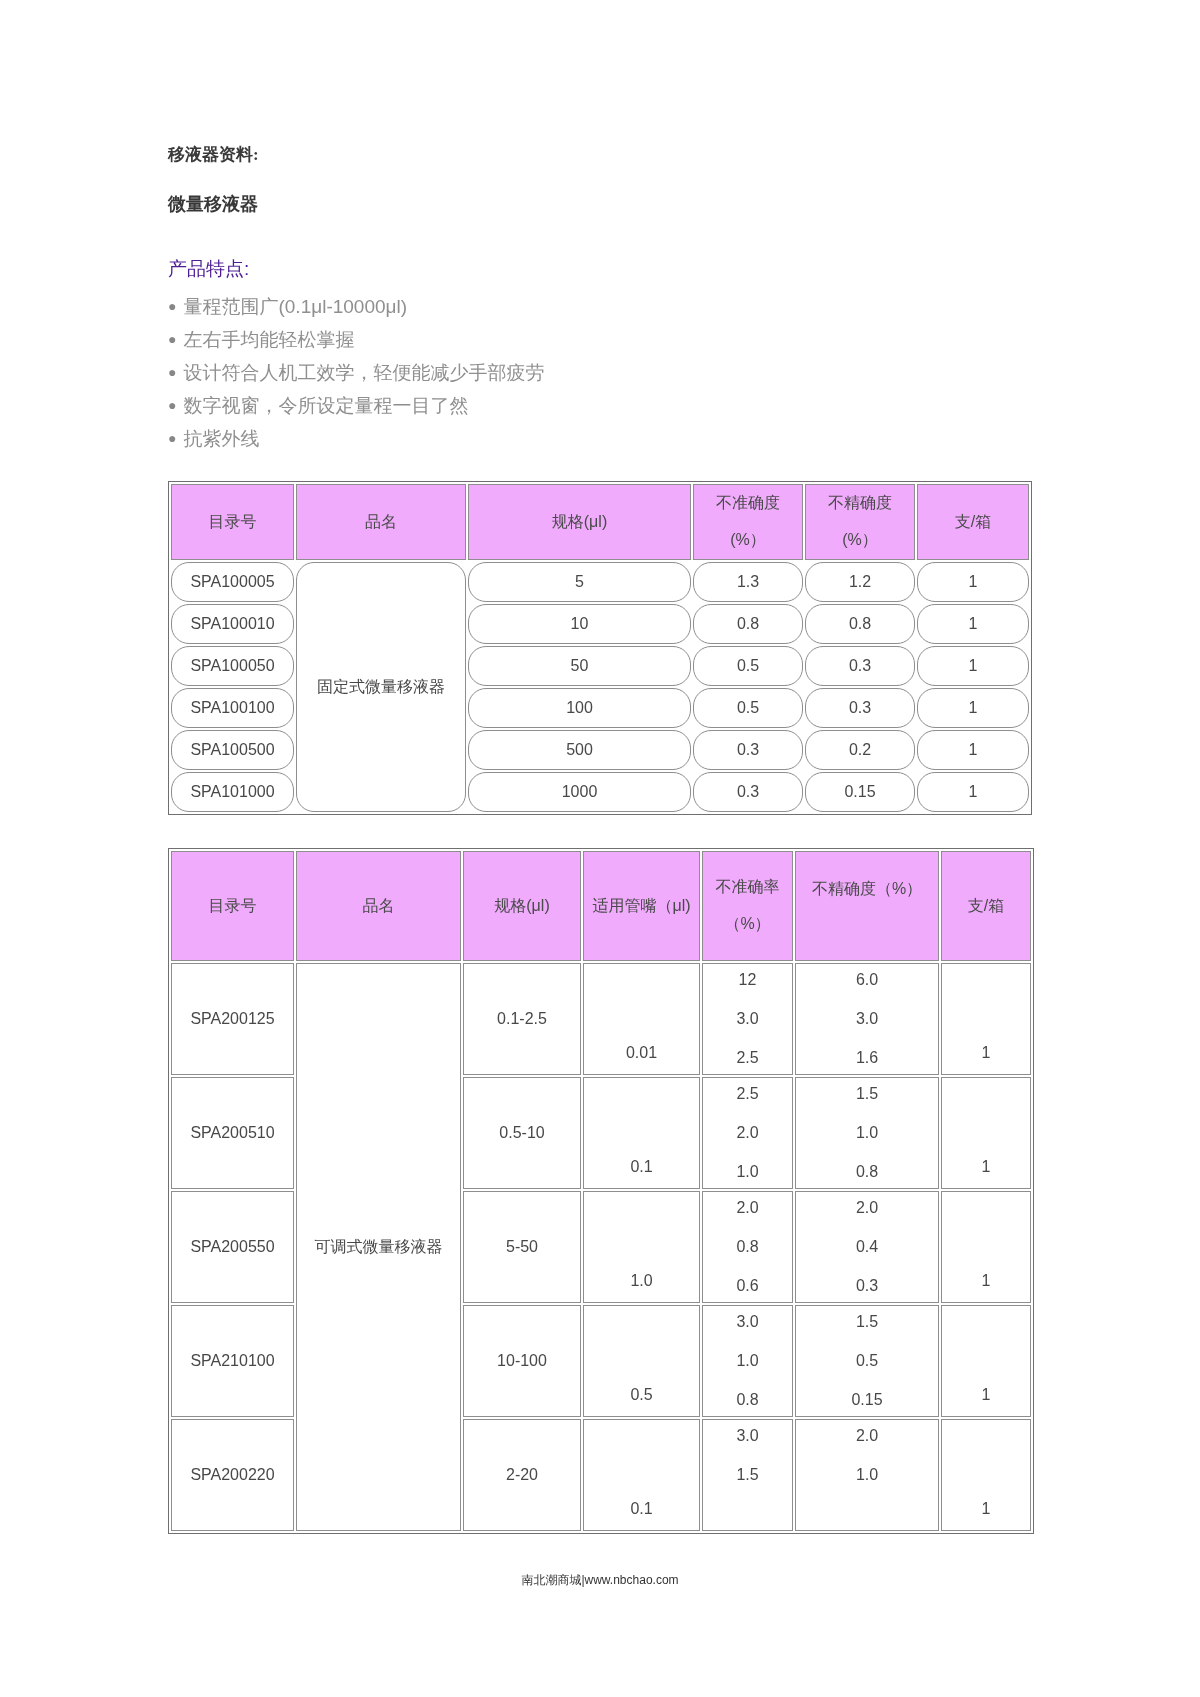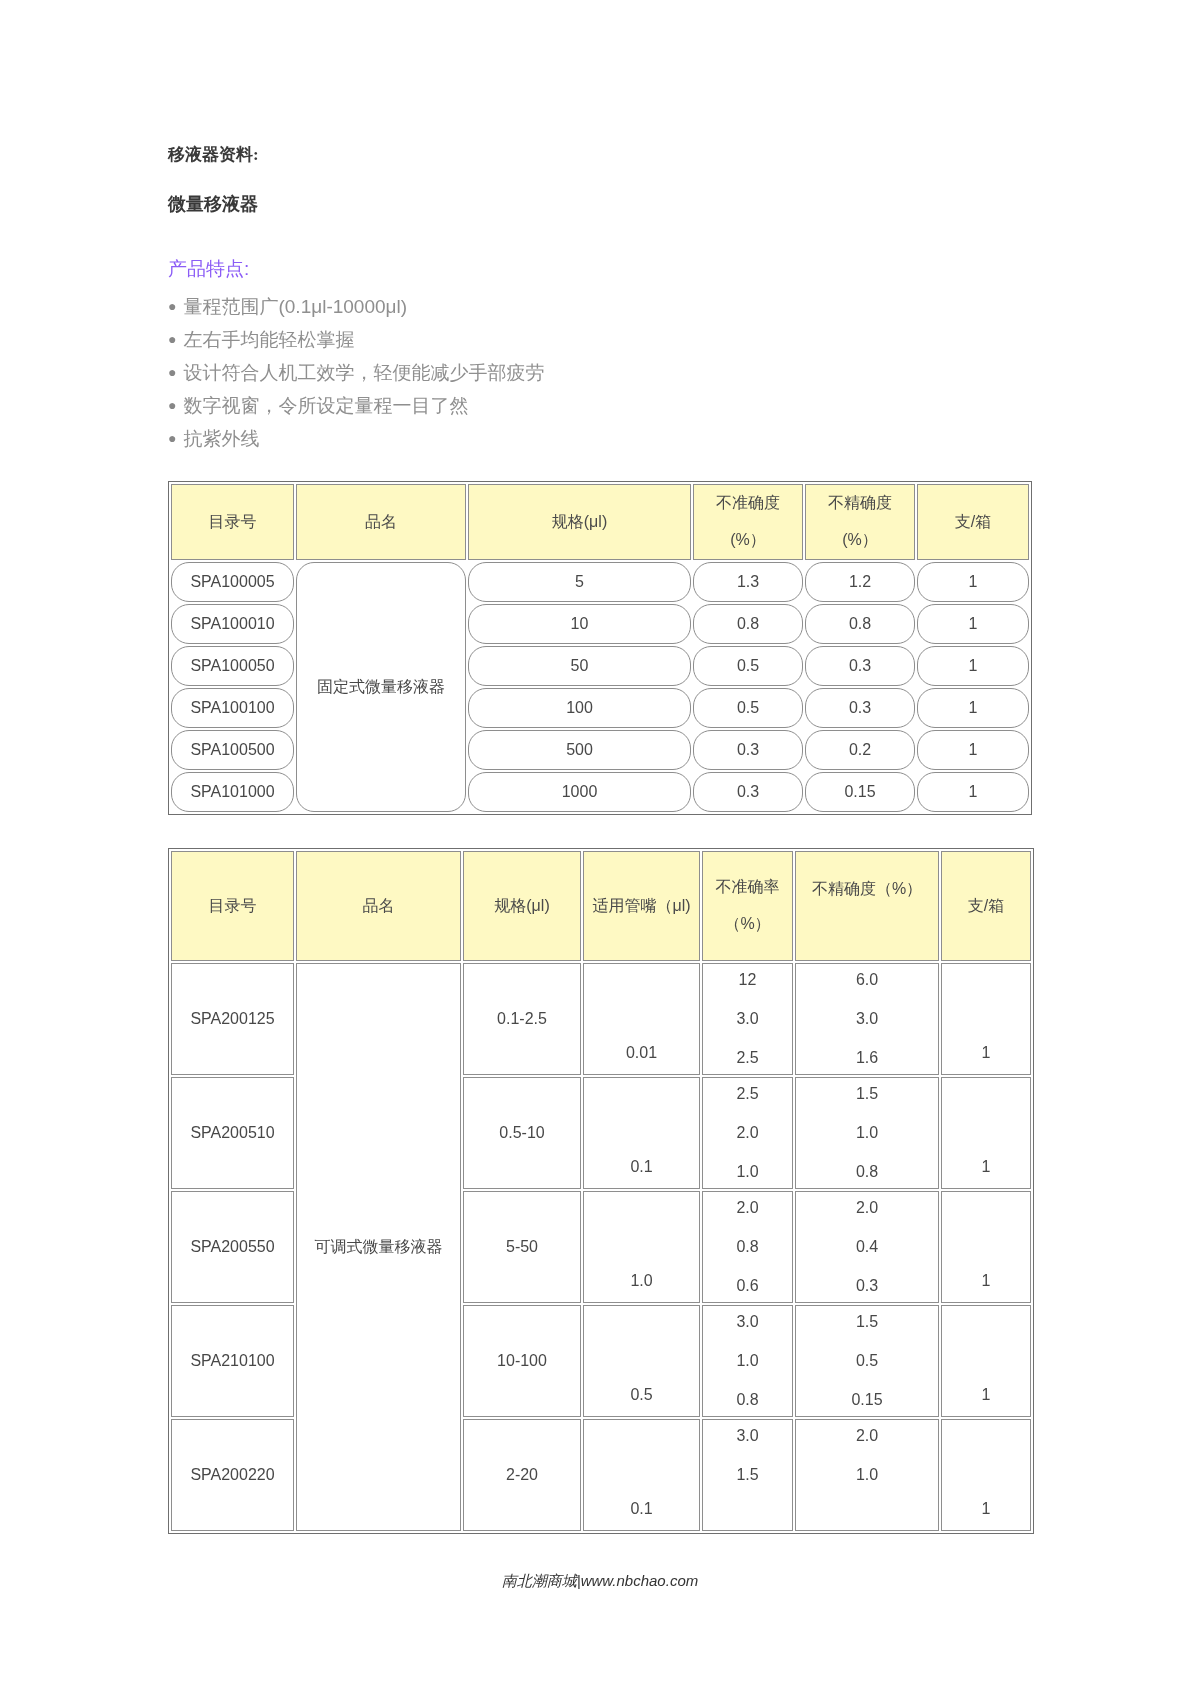--- a/index.html
+++ b/index.html
@@ -18,21 +18,21 @@
     font-size: 17px; font-weight: bold; color: #3a3a3a;
   }
   .section-heading {
     margin: 26px 0 0 0;
     font-family: "Liberation Serif", "DejaVu Serif", serif;
     font-size: 18px; font-weight: bold; color: #383838;
   }
 
   .features-heading {
     margin-top: 40px;
-    font-size: 19px; color: #8b5cf6;
+    font-size: 19px; color: #4c1d95;
   }
   .features-list { list-style: none; margin: 8px 11px 0 0; padding: 0; }
   .features-list li {
     line-height: 32px; font-size: 19px; color: #8f8f8f;
     white-space: nowrap;
   }
   .bullet {
     font-size: 14px; color: #878787;
     margin-right: 7px; vertical-align: 2px;
   }
@@ -44,21 +44,21 @@
     background: #ffffff;
   }
   table.spec td {
     border: 1px solid #8e8e8e;
     text-align: center; vertical-align: middle;
     font-size: 16px; color: #484848;
     padding: 0;
     overflow: hidden;
   }
   table.spec td.hd {
-    background: #fef9c3; color: #4a4a4a; text-align: center;
+    background: #f0abfc; color: #4a4a4a; text-align: center;
   }
   .hd .h2line { line-height: 2.3; }
 
   .t1 { width: 850px; margin-top: 26px; }
   .t1 td.hd { height: 74px; }
   .t1 td.cell { height: 38px; border-radius: 18px; }
 
   .t2 { width: 850px; margin-top: 33px; }
   .t2 td.hd { height: 74px; }
   .t2 td.cell { height: 110px; }
@@ -66,21 +66,21 @@
   .t2 td.bottom { vertical-align: bottom; }
   .t2 td.bottom .bval { display: block; margin-bottom: 12px; }
   .t2 .stack {
     height: 104px; display: grid;
     grid-template-rows: 1fr 1fr 1fr; align-items: center; gap: 12px;
   }
 
   .footer {
     margin-top: 38px;
     width: 1200px; text-align: center;
-    font-size: 15px; color: #333333; font-style: italic;
+    font-size: 12px; color: #333333;
   }
 </style>
 </head>
 <body>
 
 <div class="page">
   <div class="content">
 
     <h1 class="doc-title">移液器资料:</h1>
     <h2 class="section-heading">微量移液器</h2>

